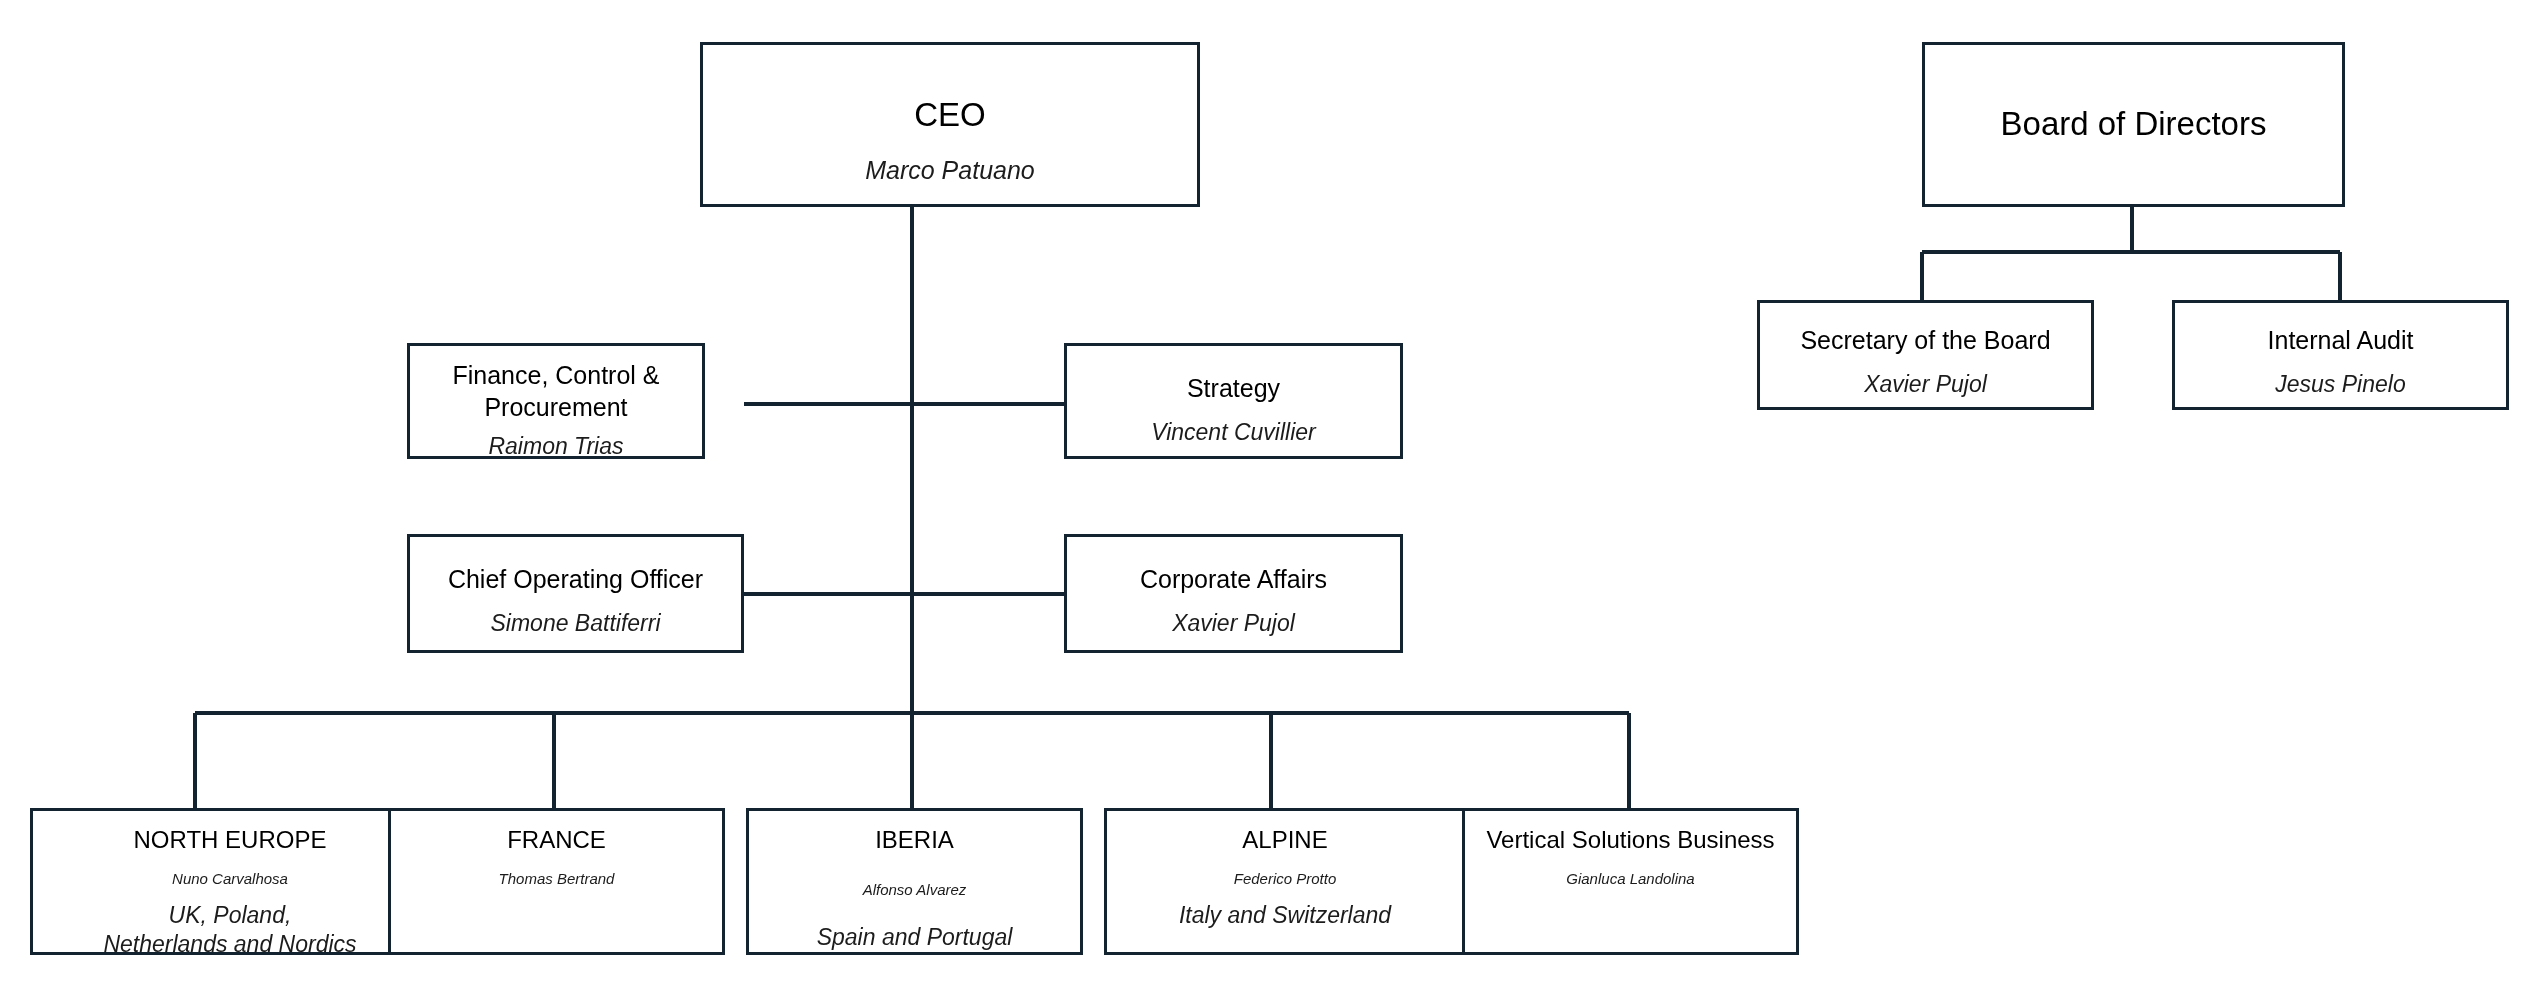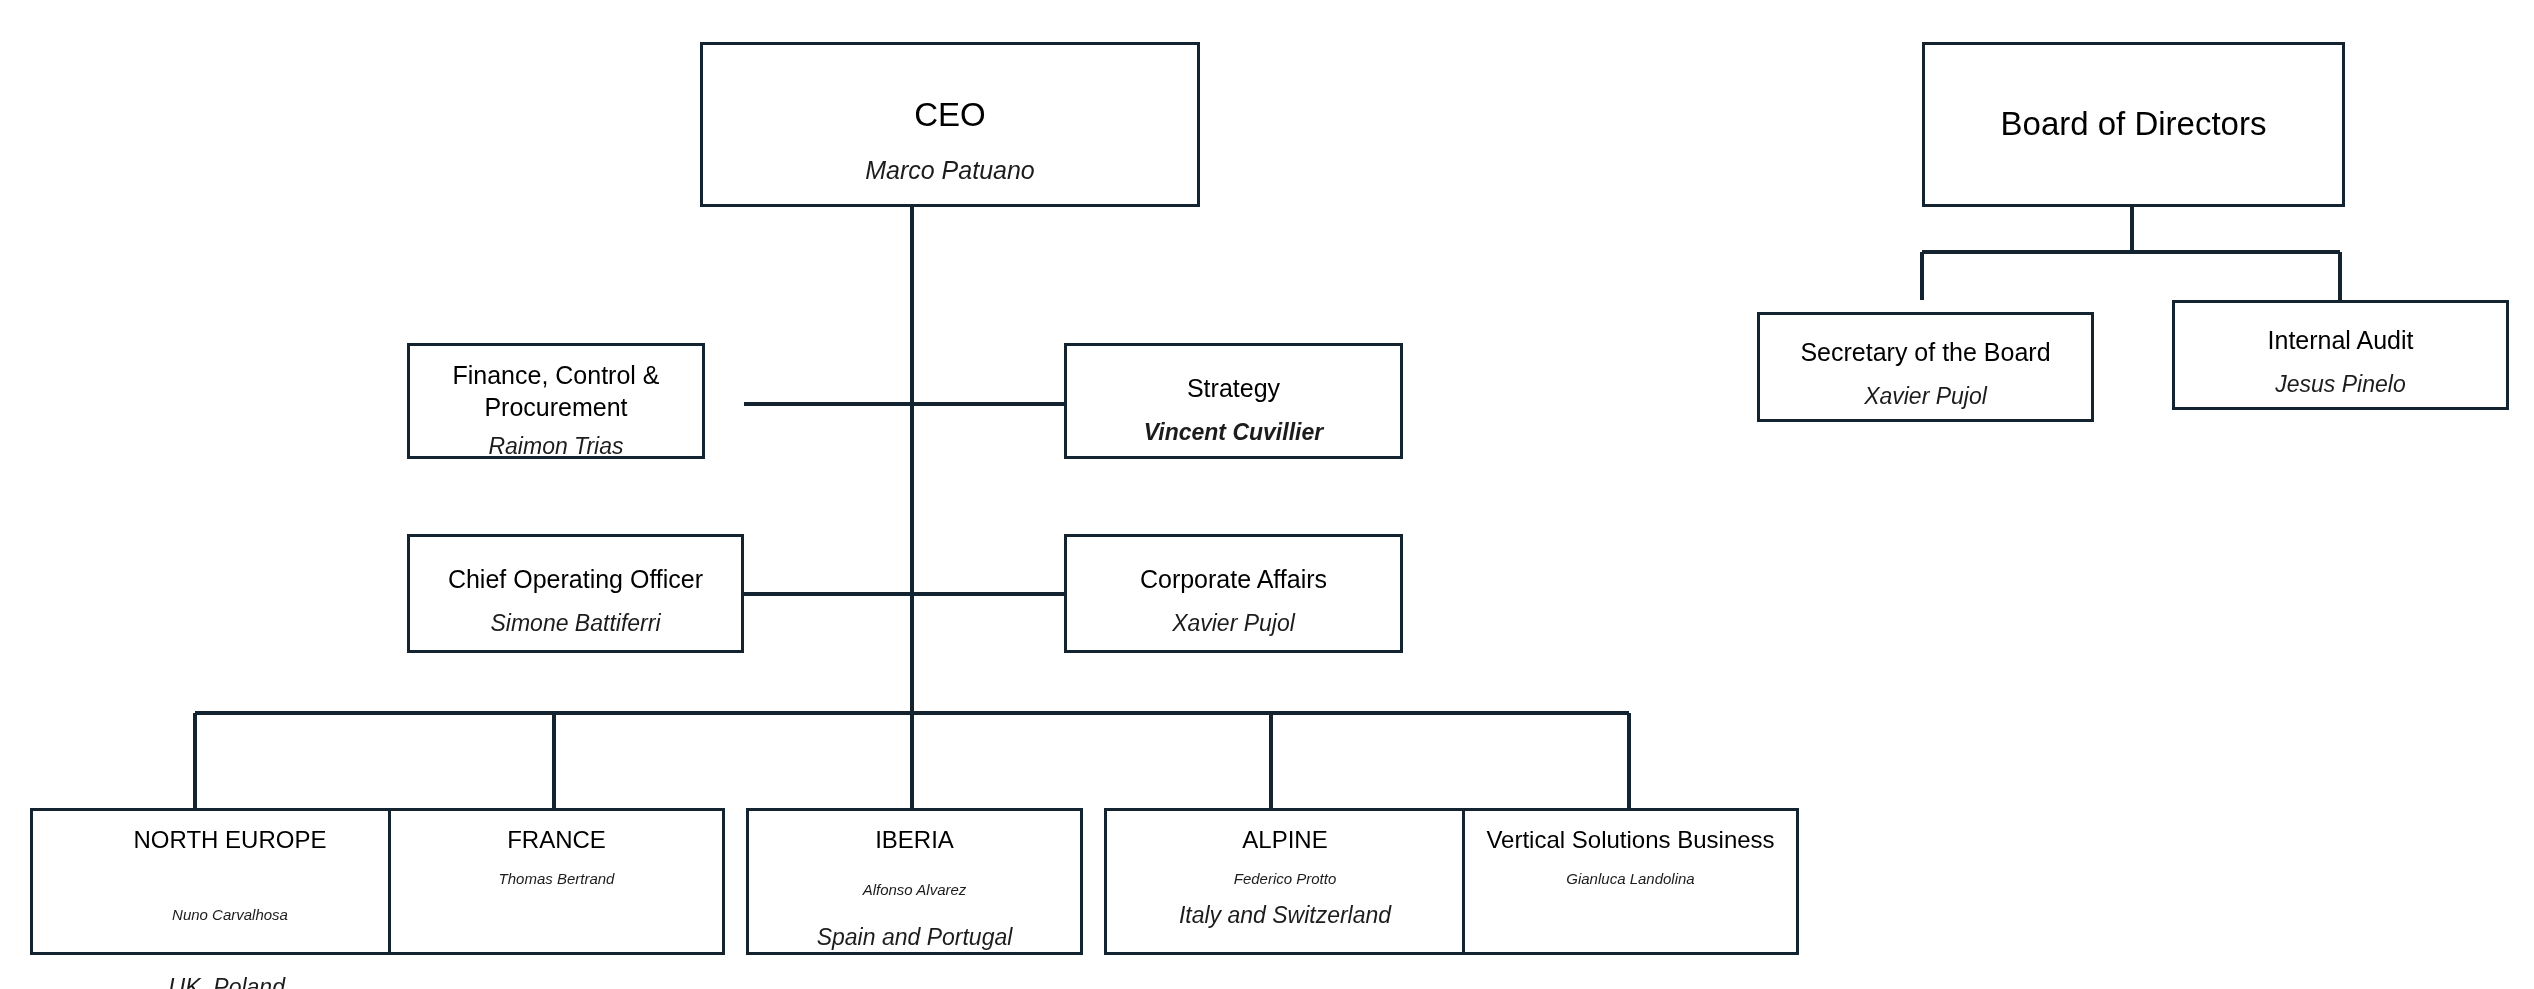--- a/index.html
+++ b/index.html
@@ -65,21 +65,21 @@
 
   
   .n-board {
     left: 1922px; top: 42px; width: 423px; height: 165px;
     justify-content: center;
   }
   .n-board .title { font-size: 33px; }
 
   
   .n-secretary {
-    left: 1757px; top: 312px; width: 337px; height: 110px;
+    left: 1757px; top: 300px; width: 337px; height: 110px;
     justify-content: flex-start; padding-top: 21px;
   }
   .n-secretary .title { font-size: 25px; }
   .n-secretary .person { font-size: 23px; margin-top: 14px; }
 
   .n-audit {
     left: 2172px; top: 300px; width: 337px; height: 110px;
     justify-content: flex-start; padding-top: 21px;
   }
   .n-audit .title { font-size: 25px; }
@@ -91,21 +91,21 @@
     justify-content: flex-start; padding-top: 13px;
   }
   .n-finance .title { font-size: 25px; }
   .n-finance .person { font-size: 23px; margin-top: 9px; }
 
   .n-strategy {
     left: 1064px; top: 343px; width: 339px; height: 116px;
     justify-content: flex-start; padding-top: 26px;
   }
   .n-strategy .title { font-size: 25px; }
-  .n-strategy .person { font-size: 23px; margin-top: 14px; font-weight: bold; }
+  .n-strategy .person { font-size: 23px; margin-top: 14px; }
 
   
   .n-coo {
     left: 407px; top: 534px; width: 337px; height: 119px;
     justify-content: flex-start; padding-top: 26px;
   }
   .n-coo .title { font-size: 25px; }
   .n-coo .person { font-size: 23px; margin-top: 14px; }
 
   .n-corpaffairs {
@@ -120,21 +120,21 @@
     top: 808px; height: 147px;
     justify-content: flex-start;
     padding-top: 14px;
     padding-left: 6px;
     padding-right: 6px;
   }
   .n-region .title { font-size: 24px; }
   .n-region .person { font-size: 15px; margin-top: 13px; }
   .n-region .region { font-size: 23px; margin-top: 13px; }
 
-  .n-north  { left: 30px;   width: 400px; gap: 36px; }
+  .n-north  { left: 30px;   width: 400px; }
   .n-france { left: 388px;  width: 337px; }
   .n-iberia { left: 746px;  width: 337px; justify-content: space-between; }
   .n-alpine { left: 1104px; width: 362px; }
   .n-vsb    { left: 1462px; width: 337px; }
 </style>
 </head>
 <body>
 
 <div id="canvas">
 

